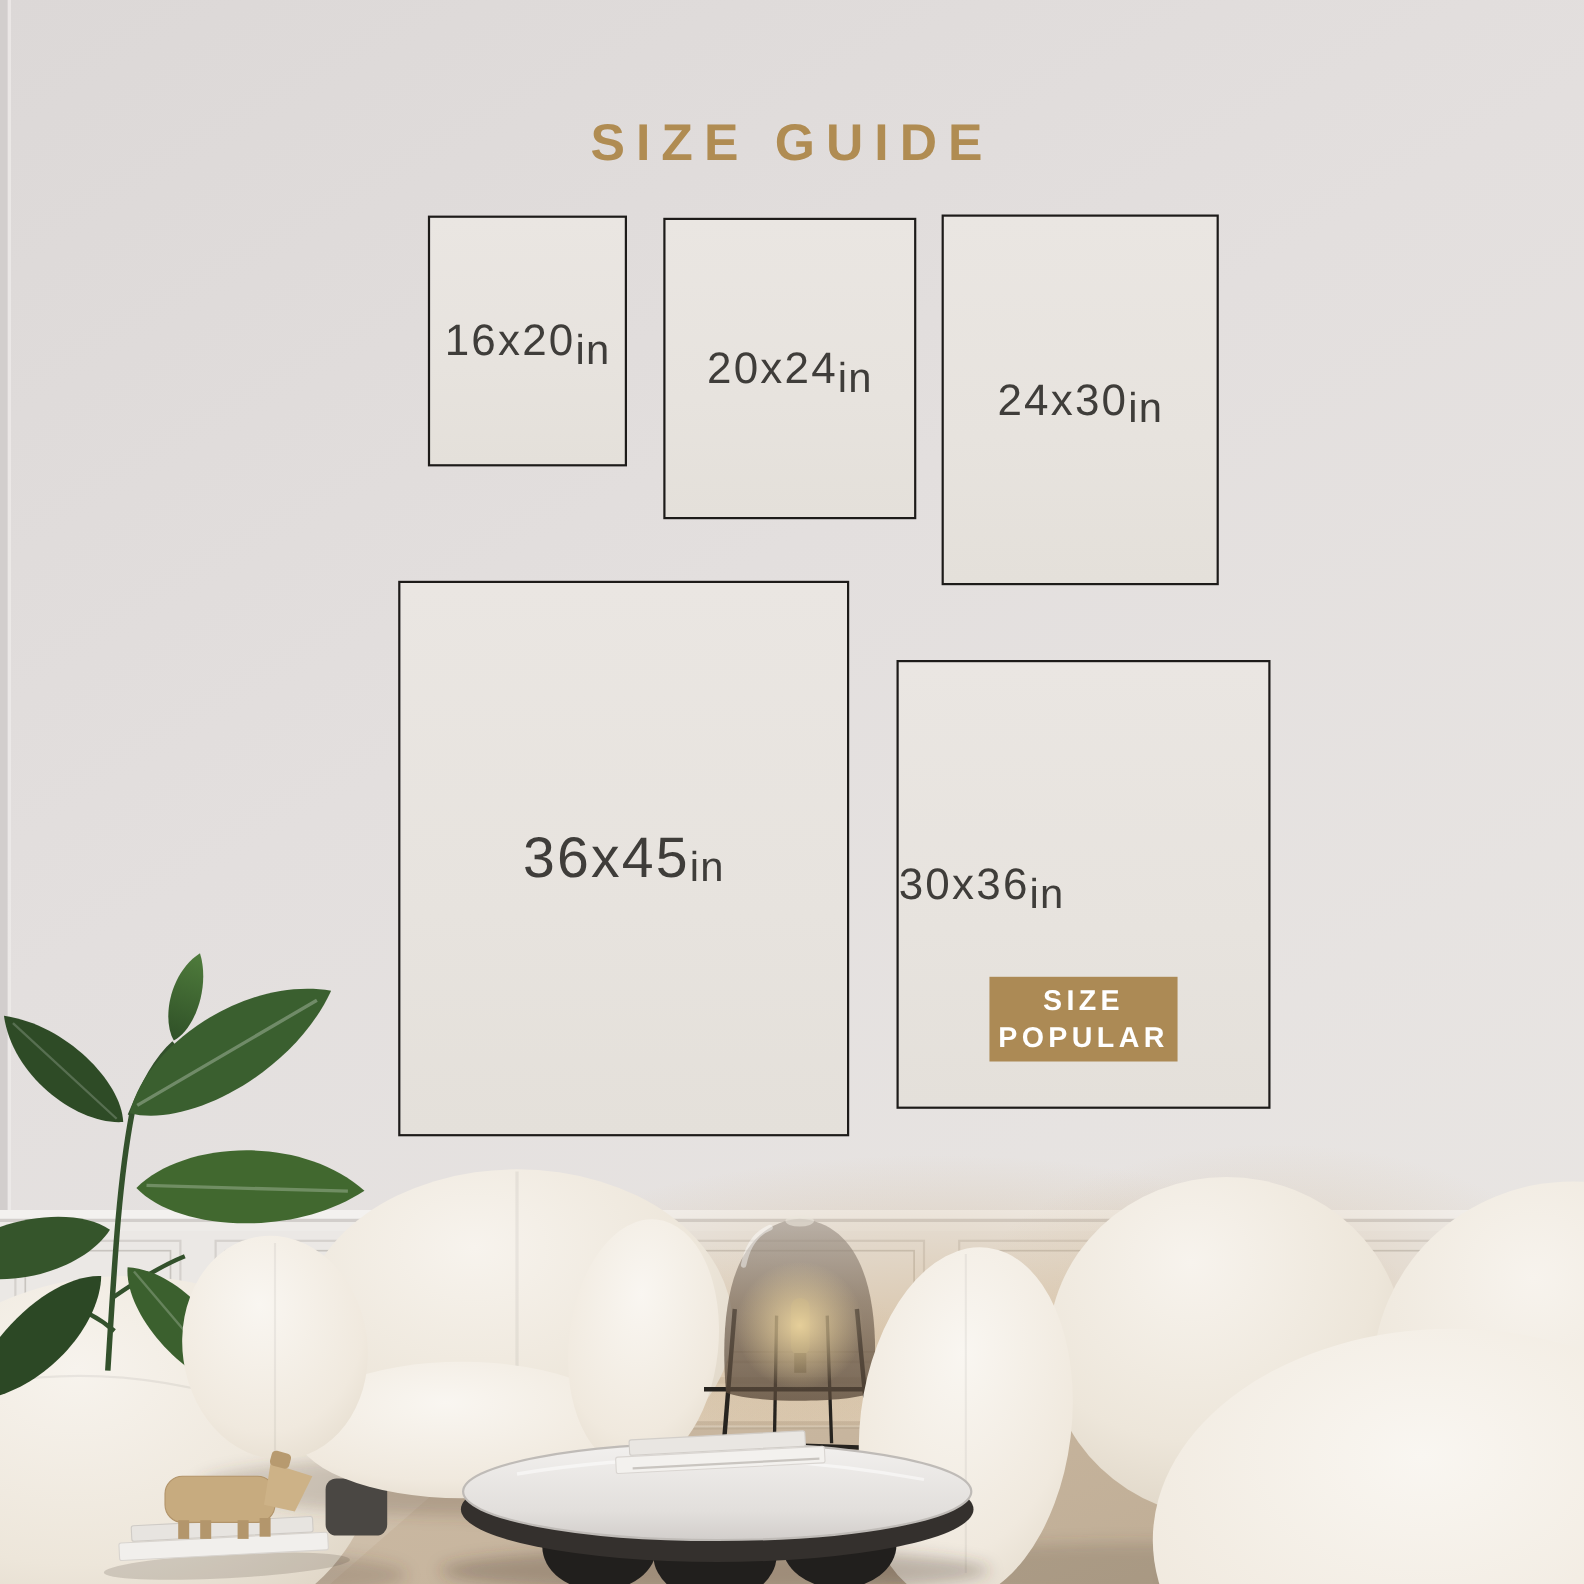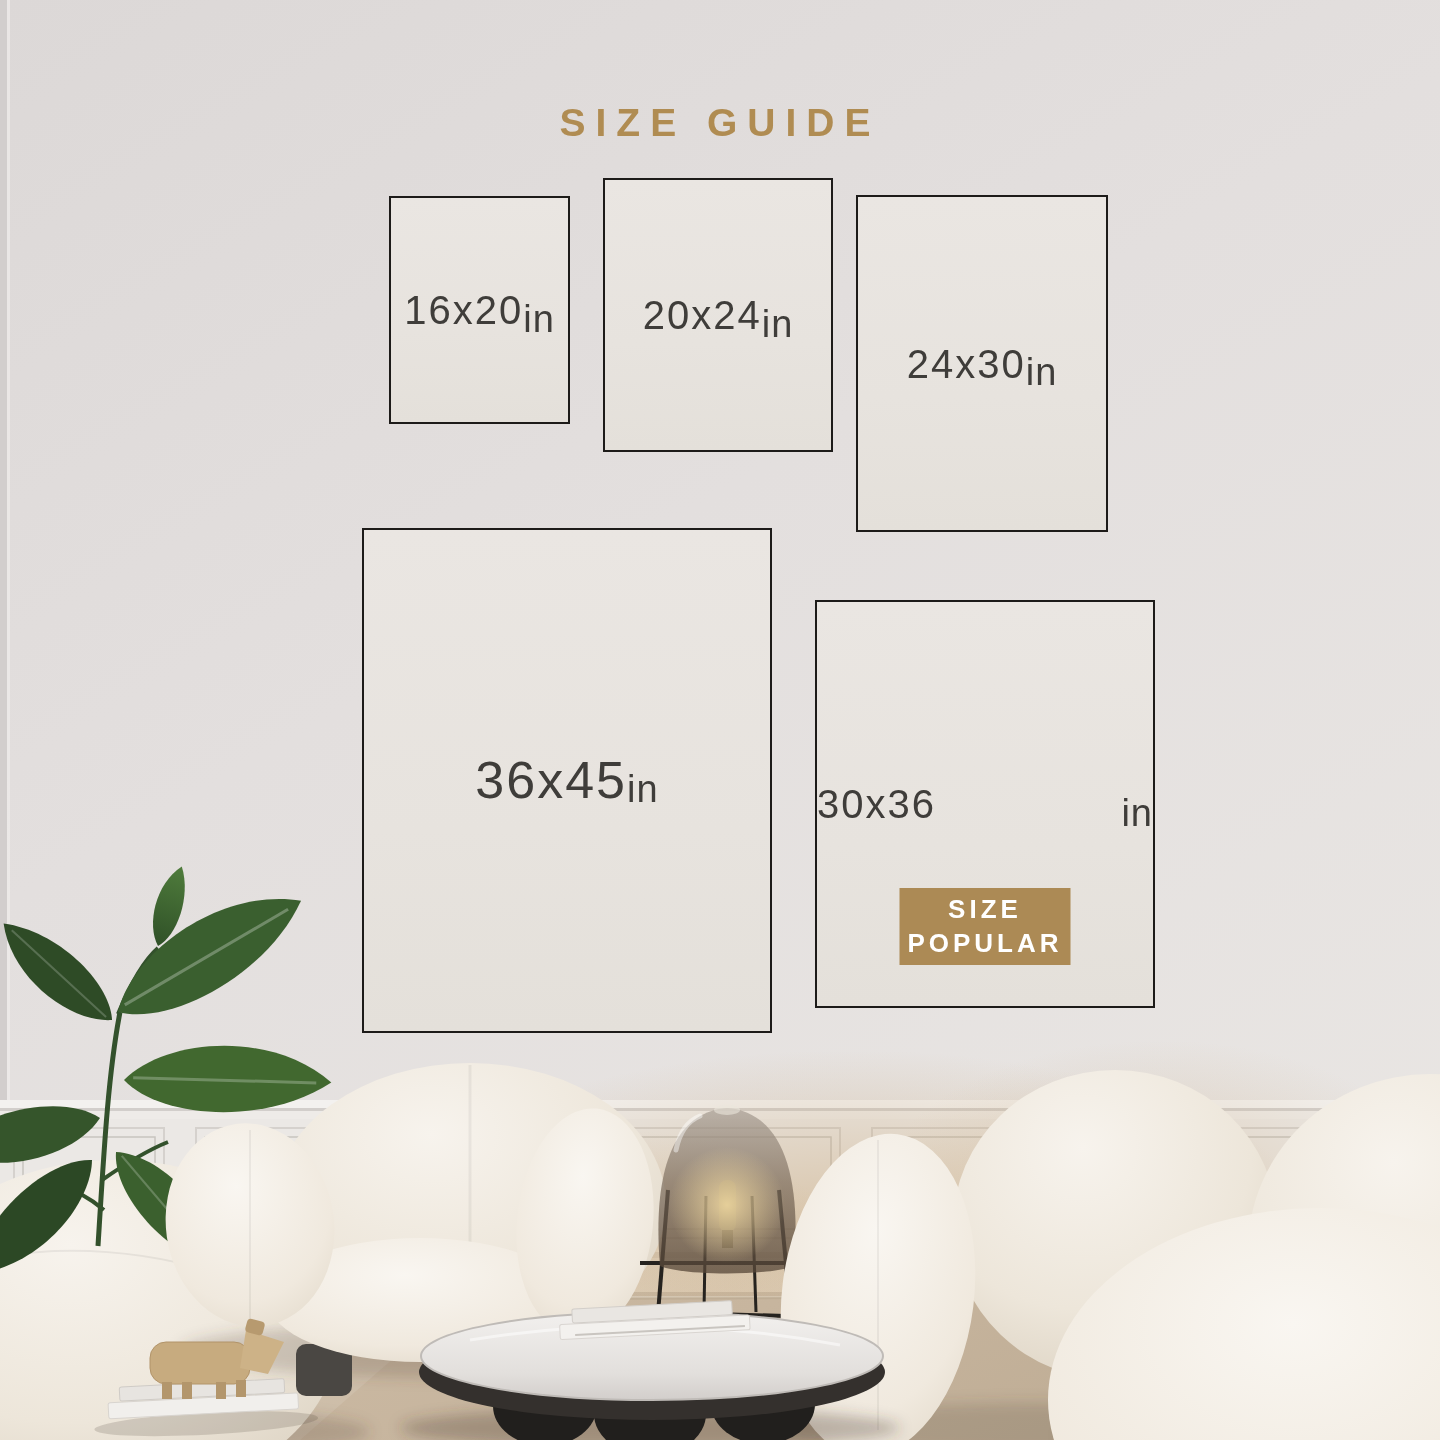--- a/index.html
+++ b/index.html
@@ -4,34 +4,34 @@
 <style>
   html,body{margin:0;padding:0;background:#ffffff;}
   .canvas{
     position:relative;width:1440px;height:1440px;overflow:hidden;
     background:linear-gradient(150deg,#dcd8d7 0%,#e3dfde 40%,#eae7e4 100%);
     font-family:"Liberation Sans",sans-serif;
   }
   .scene{position:absolute;left:0;top:0;width:1440px;height:1440px;display:block;}
   .title{
     position:absolute;left:0;top:101px;width:100%;margin:0;
-    text-align:center;font-size:39px;font-weight:700;letter-spacing:10px;
+    text-align:center;font-size:47px;font-weight:700;letter-spacing:10px;
     color:#b08c52;
   }
   .size-box{
     position:absolute;box-sizing:border-box;
     border:2px solid #1d1b19;
     background:linear-gradient(180deg,#eae6e2 0%,#e7e3de 60%,#e4e0da 100%);
     display:flex;flex-direction:row;align-items:center;justify-content:center;
     color:#3f3d3a;text-align:center;
   }
   .size-box .dim{font-size:40px;letter-spacing:2px;line-height:1.15;}
   .size-box .unit{font-size:38px;letter-spacing:1px;margin-top:19px;line-height:1.1;}
   #box-36x45 .dim{font-size:52px;}
-  #box-30x36{justify-content:space-between;}
+  #box-30x36{justify-content:flex-start;}
   .badge{
     position:absolute;left:50%;bottom:41px;transform:translateX(-50%);
     width:171px;height:77px;box-sizing:border-box;
     background:#ac8a55;color:#ffffff;
     display:flex;flex-direction:column;align-items:center;justify-content:center;
     font-weight:700;font-size:26px;letter-spacing:4px;line-height:1.28;
   }
 </style>
 </head>
 <body>
@@ -257,21 +257,21 @@
     </g>
   </svg>
 
   <h1 class="title">SIZE GUIDE</h1>
 
   <div class="size-box" id="box-16x20" style="left:389px;top:196px;width:181px;height:228px;">
     <div class="dim">16x20</div>
     <div class="unit">in</div>
   </div>
 
-  <div class="size-box" id="box-20x24" style="left:603px;top:178px;width:230px;height:274px;">
+  <div class="size-box" id="box-20x24" style="left:603px;top:198px;width:230px;height:274px;">
     <div class="dim">20x24</div>
     <div class="unit">in</div>
   </div>
 
   <div class="size-box" id="box-24x30" style="left:856px;top:195px;width:252px;height:337px;">
     <div class="dim">24x30</div>
     <div class="unit">in</div>
   </div>
 
   <div class="size-box" id="box-36x45" style="left:362px;top:528px;width:410px;height:505px;">

